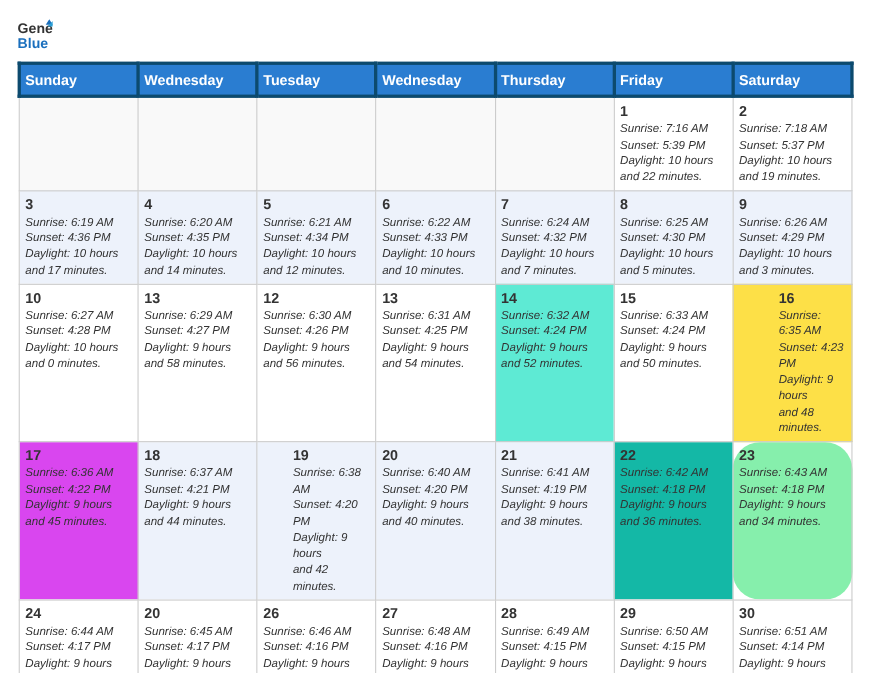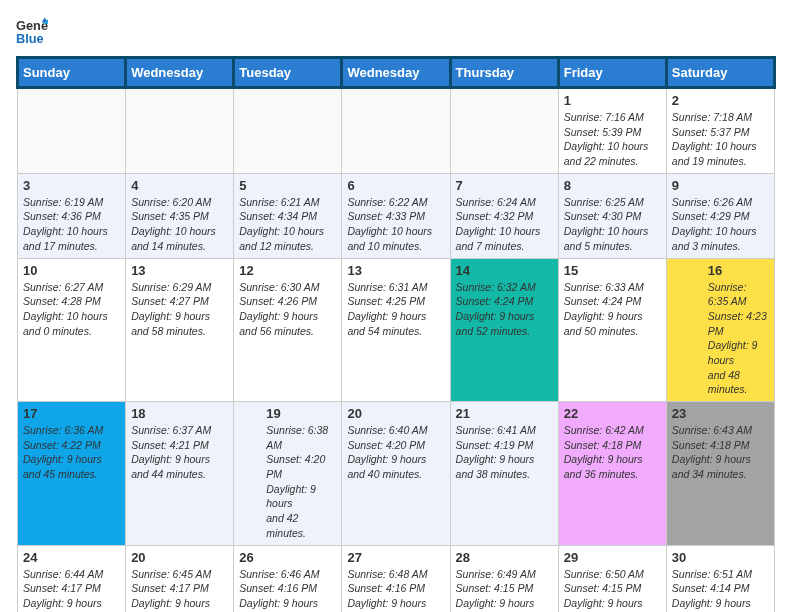--- a/index.html
+++ b/index.html
@@ -167,59 +167,59 @@
           <div class="day-info">Sunrise: 6:29 AM<br>Sunset: 4:27 PM<br>Daylight: 9 hours<br>and 58 minutes.</div>
         </td>
         <td style="background: rgb(255, 255, 255);">
           <span class="day-num">12</span>
           <div class="day-info">Sunrise: 6:30 AM<br>Sunset: 4:26 PM<br>Daylight: 9 hours<br>and 56 minutes.</div>
         </td>
         <td style="background: rgb(255, 255, 255);">
           <span class="day-num">13</span>
           <div class="day-info">Sunrise: 6:31 AM<br>Sunset: 4:25 PM<br>Daylight: 9 hours<br>and 54 minutes.</div>
         </td>
-        <td style="background: #14b8a6;">
+        <td style="background: #5eead4;">
           <span class="day-num">14</span>
           <div class="day-info">Sunrise: 6:32 AM<br>Sunset: 4:24 PM<br>Daylight: 9 hours<br>and 52 minutes.</div>
         </td>
         <td style="background: rgb(255, 255, 255);">
           <span class="day-num">15</span>
           <div class="day-info">Sunrise: 6:33 AM<br>Sunset: 4:24 PM<br>Daylight: 9 hours<br>and 50 minutes.</div>
         </td>
         <td style="background: #fde047; padding-left: 41px;">
           <span class="day-num">16</span>
           <div class="day-info">Sunrise: 6:35 AM<br>Sunset: 4:23 PM<br>Daylight: 9 hours<br>and 48 minutes.</div>
         </td>
       </tr>
       <tr class="row-even">
-        <td style="background: #0ea5e9; margin-top: 12px;">
+        <td style="background: #d946ef; margin-top: 12px;">
           <span class="day-num">17</span>
           <div class="day-info">Sunrise: 6:36 AM<br>Sunset: 4:22 PM<br>Daylight: 9 hours<br>and 45 minutes.</div>
         </td>
         <td style="background: rgb(237, 242, 251);">
           <span class="day-num">18</span>
           <div class="day-info">Sunrise: 6:37 AM<br>Sunset: 4:21 PM<br>Daylight: 9 hours<br>and 44 minutes.</div>
         </td>
         <td style="background: rgb(237, 242, 251); padding-left: 32px;">
           <span class="day-num">19</span>
           <div class="day-info">Sunrise: 6:38 AM<br>Sunset: 4:20 PM<br>Daylight: 9 hours<br>and 42 minutes.</div>
         </td>
         <td style="background: rgb(237, 242, 251);">
           <span class="day-num">20</span>
           <div class="day-info">Sunrise: 6:40 AM<br>Sunset: 4:20 PM<br>Daylight: 9 hours<br>and 40 minutes.</div>
         </td>
         <td style="background: rgb(237, 242, 251);">
           <span class="day-num">21</span>
           <div class="day-info">Sunrise: 6:41 AM<br>Sunset: 4:19 PM<br>Daylight: 9 hours<br>and 38 minutes.</div>
         </td>
-        <td style="background: #f0abfc;">
+        <td style="background: #14b8a6;">
           <span class="day-num">22</span>
           <div class="day-info">Sunrise: 6:42 AM<br>Sunset: 4:18 PM<br>Daylight: 9 hours<br>and 36 minutes.</div>
         </td>
-        <td style="background: #a3a3a3;">
+        <td style="background: #86efac; border-radius: 25px;">
           <span class="day-num">23</span>
           <div class="day-info">Sunrise: 6:43 AM<br>Sunset: 4:18 PM<br>Daylight: 9 hours<br>and 34 minutes.</div>
         </td>
       </tr>
       <tr class="row-odd">
         <td style="background: rgb(255, 255, 255);">
           <span class="day-num">24</span>
           <div class="day-info">Sunrise: 6:44 AM<br>Sunset: 4:17 PM<br>Daylight: 9 hours<br>and 32 minutes.</div>
         </td>
         <td style="background: rgb(255, 255, 255);">

